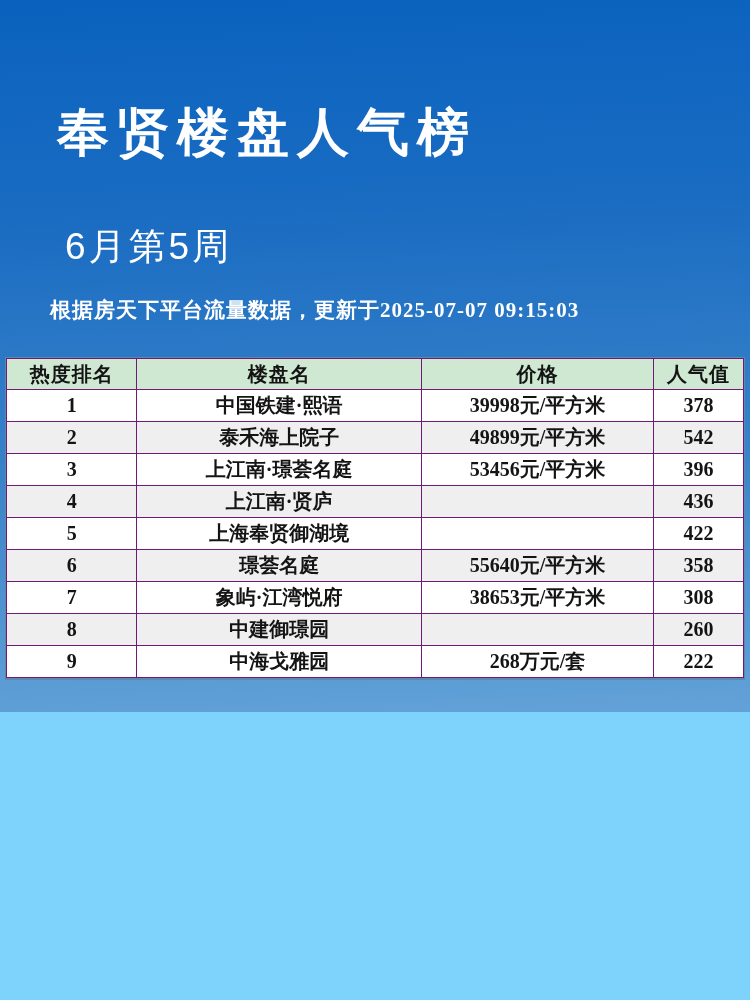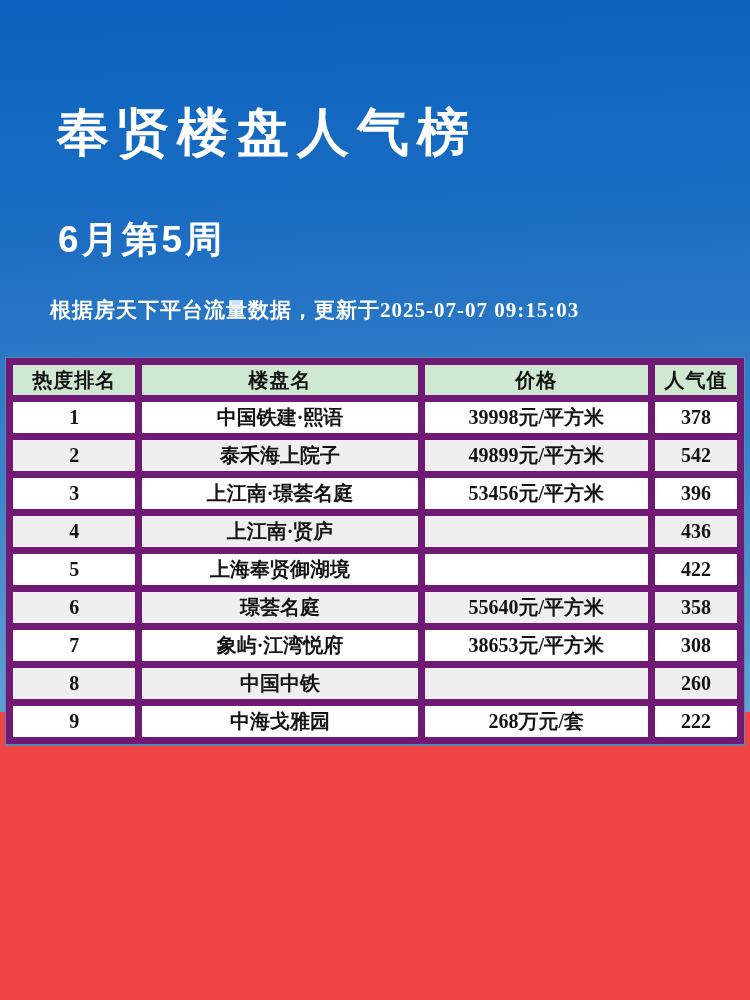--- a/index.html
+++ b/index.html
@@ -5,21 +5,21 @@
   html, body {
     margin: 0;
     padding: 0;
     background: #ffffff;
     font-family: "Liberation Sans", sans-serif;
   }
   .page {
     position: relative;
     width: 750px;
     height: 1000px;
-    background: #ef4444;
+    background: #7dd3fc;
     overflow: hidden;
   }
   .hero {
     position: absolute;
     top: 0;
     left: 0;
     width: 750px;
     height: 712px;
     background: linear-gradient(178deg, #0a62be 0%, #1a6cc2 30%, #3781c9 62%, #63a2d8 100%);
   }
@@ -31,24 +31,24 @@
     color: #ffffff;
     font-size: 52px;
     font-weight: bold;
     letter-spacing: 8px;
     white-space: nowrap;
   }
   .subtitle {
     position: absolute;
     left: 57px;
     top: 214px;
-    margin: 1px;
+    margin: 8px;
     color: #ffffff;
     font-size: 37px;
-    font-weight: bold;
+    font-weight: normal;
     letter-spacing: 3px;
     white-space: nowrap;
   }
   .caption {
     position: absolute;
     left: 50px;
     top: 296px;
     margin: 0;
     color: #ffffff;
     font-size: 21px;
@@ -66,21 +66,21 @@
     border: 1px solid #5d87ad;
     border-bottom-width: 2px;
   }
   table.rank-table {
     width: 100%;
     border-collapse: collapse;
     table-layout: fixed;
   }
   .rank-table th,
   .rank-table td {
-    border: 7px solid #701a75;
+    border: 1px solid #701a75;
     text-align: center;
     vertical-align: middle;
     font-weight: bold;
     color: #141414;
     padding: 0;
     overflow: hidden;
     white-space: nowrap;
   }
   .rank-table th {
     background: #cfe8d1;
@@ -161,21 +161,21 @@
     <td>358</td>
   </tr>
             <tr>
     <td>7</td>
     <td>象屿·江湾悦府</td>
     <td>38653元/平方米</td>
     <td>308</td>
   </tr>
             <tr>
     <td>8</td>
-    <td>中国中铁</td>
+    <td>中建御璟园</td>
     <td></td>
     <td>260</td>
   </tr>
             <tr>
     <td>9</td>
     <td>中海戈雅园</td>
     <td>268万元/套</td>
     <td>222</td>
   </tr>
           </tbody>

